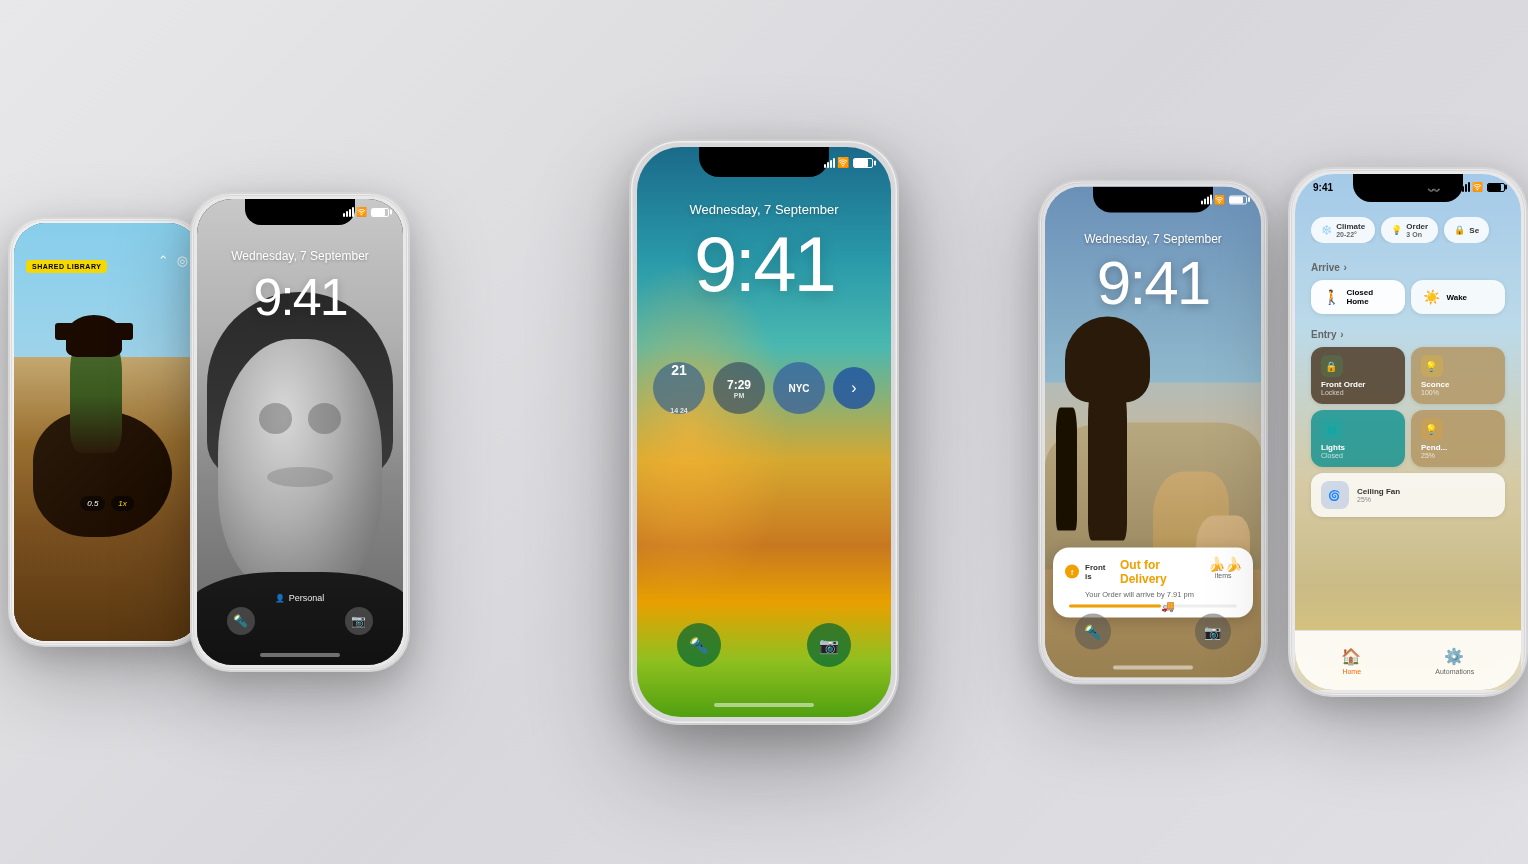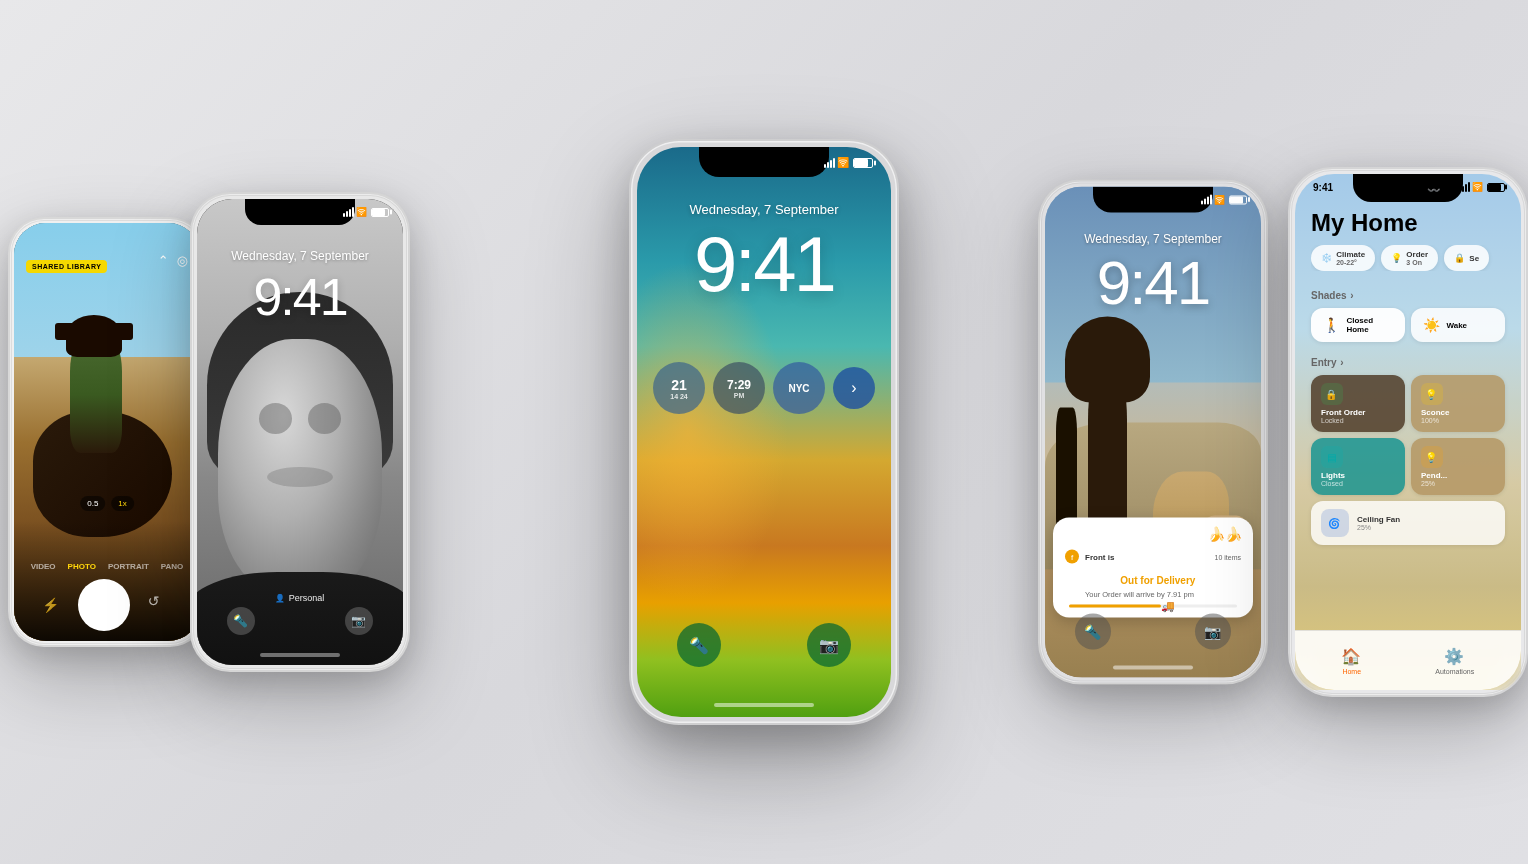--- a/index.html
+++ b/index.html
@@ -135,20 +135,21 @@
       gap: 6px;
       z-index: 5;
     }
 
     .zoom-btn {
       background: rgba(0,0,0,0.5);
       color: white;
       font-size: 8px;
       padding: 3px 7px;
       border-radius: 10px;
+      font-style: italic;
     }
 
     .zoom-btn.active {
       color: #FFD60A;
     }
 
     
     .phone-bw {
       width: 220px;
       height: 480px;
@@ -372,20 +373,21 @@
       flex-direction: column;
       align-items: center;
       justify-content: center;
       font-size: 10px;
       font-weight: 600;
       color: white;
     }
 
     .widget-temp {
       background: rgba(60,100,140,0.7);
+      justify-content: space-between;
     }
 
     .widget-time2 {
       background: rgba(60,80,100,0.7);
     }
 
     .widget-nyc {
       background: rgba(50,90,160,0.7);
     }
 
@@ -861,33 +863,20 @@
         <div style="position:absolute;top:30px;right:12px;z-index:5;display:flex;gap:8px;">
           <div style="color:white;font-size:13px;">⌃</div>
           <div style="color:white;font-size:13px;">◎</div>
         </div>
 
         <div class="zoom-controls">
           <div class="zoom-btn">0.5</div>
           <div class="zoom-btn active">1x</div>
         </div>
 
-        <div class="camera-bottom">
-          <div class="camera-modes">
-            <span class="camera-mode-text">VIDEO</span>
-            <span class="camera-mode-text active">PHOTO</span>
-            <span class="camera-mode-text">PORTRAIT</span>
-            <span class="camera-mode-text">PANO</span>
-          </div>
-          <div class="camera-controls">
-            <div style="color:white;font-size:14px;opacity:0.7;">⚡</div>
-            <div class="shutter-btn"></div>
-            <div style="width:24px;height:24px;color:white;font-size:14px;opacity:0.7;">↺</div>
-          </div>
-        </div>
       </div>
     </div>
   </div>
 
   <div class="iphone phone-bw">
     <div class="iphone-screen" style="top:5px;left:5px;right:5px;bottom:5px;border-radius:35px;">
       <div class="bw-screen">
 
         <div class="bw-hair"></div>
         <div class="bw-face">
@@ -1016,21 +1005,21 @@
         </div>
 
         <div class="joshua-date">Wednesday, 7 September</div>
         <div class="joshua-time">9:41</div>
 
         <div class="delivery-notification">
           <div style="position:absolute;top:8px;right:10px;font-size:14px;">🍌🍌</div>
           <div class="delivery-header">
             <div style="width:14px;height:14px;background:#f0a000;border-radius:50%;display:flex;align-items:center;justify-content:center;font-size:8px;color:white;flex-shrink:0;">f</div>
             <div style="font-size:8px;font-weight:700;color:#333;">Front is</div>
-            <div style="font-size:10px;font-weight:700;color:#f0a000;margin-top:47px;">Out for Delivery</div>
+            <div style="font-size:12px;font-weight:700;color:#f0a000;">Out for Delivery</div>
             <div style="margin-left:auto;font-size:7px;color:#666;">10 items</div>
           </div>
           <div style="font-size:7.5px;color:#666;margin-left:20px;margin-bottom:6px;">Your Order will arrive by 7.91 pm</div>
           <div style="height:3px;background:#eee;border-radius:2px;position:relative;margin:0 4px;">
             <div style="height:100%;width:55%;background:#f0a000;border-radius:2px;"></div>
             <div style="position:absolute;top:-5px;left:55%;font-size:11px;">🚚</div>
           </div>
         </div>
 
         <div class="joshua-bottom-icons">
@@ -1063,21 +1052,20 @@
             <div style="position:absolute;right:-3px;top:50%;transform:translateY(-50%);width:2px;height:5px;background:black;border-radius:1px;"></div>
             <div style="width:80%;height:100%;background:black;border-radius:1px;"></div>
           </div>
         </div>
 
         <div style="position:absolute;top:10px;right:80px;z-index:11;font-size:11px;color:black;">〰️</div>
 
         <div class="home-content">
 
           <div class="home-header">
-            <div class="home-title">My Home</div>
             <div class="home-pills">
               <div class="home-pill">
                 <span class="pill-icon">❄️</span>
                 <div>
                   <div style="font-size:8px;font-weight:700;">Climate</div>
                   <div style="font-size:7px;color:#666;">20-22°</div>
                 </div>
               </div>
               <div class="home-pill">
                 <span class="pill-icon">💡</span>
@@ -1090,21 +1078,21 @@
                 <span class="pill-icon">🔒</span>
                 <div>
                   <div style="font-size:8px;font-weight:700;">Se</div>
                 </div>
               </div>
             </div>
           </div>
 
           <div class="home-section">
             <div class="home-section-title">
-              <span>Shades</span> <span style="font-size:10px;">›</span>
+              <span>Arrive</span> <span style="font-size:10px;">›</span>
             </div>
             <div class="scenes-row">
               <div class="scene-card active">
                 <span style="font-size:14px;">🚶</span>
                 <span style="font-size:8px;font-weight:600;">Closed Home</span>
               </div>
               <div class="scene-card">
                 <span style="font-size:14px;">☀️</span>
                 <span style="font-size:8px;font-weight:600;">Wake</span>
               </div>

